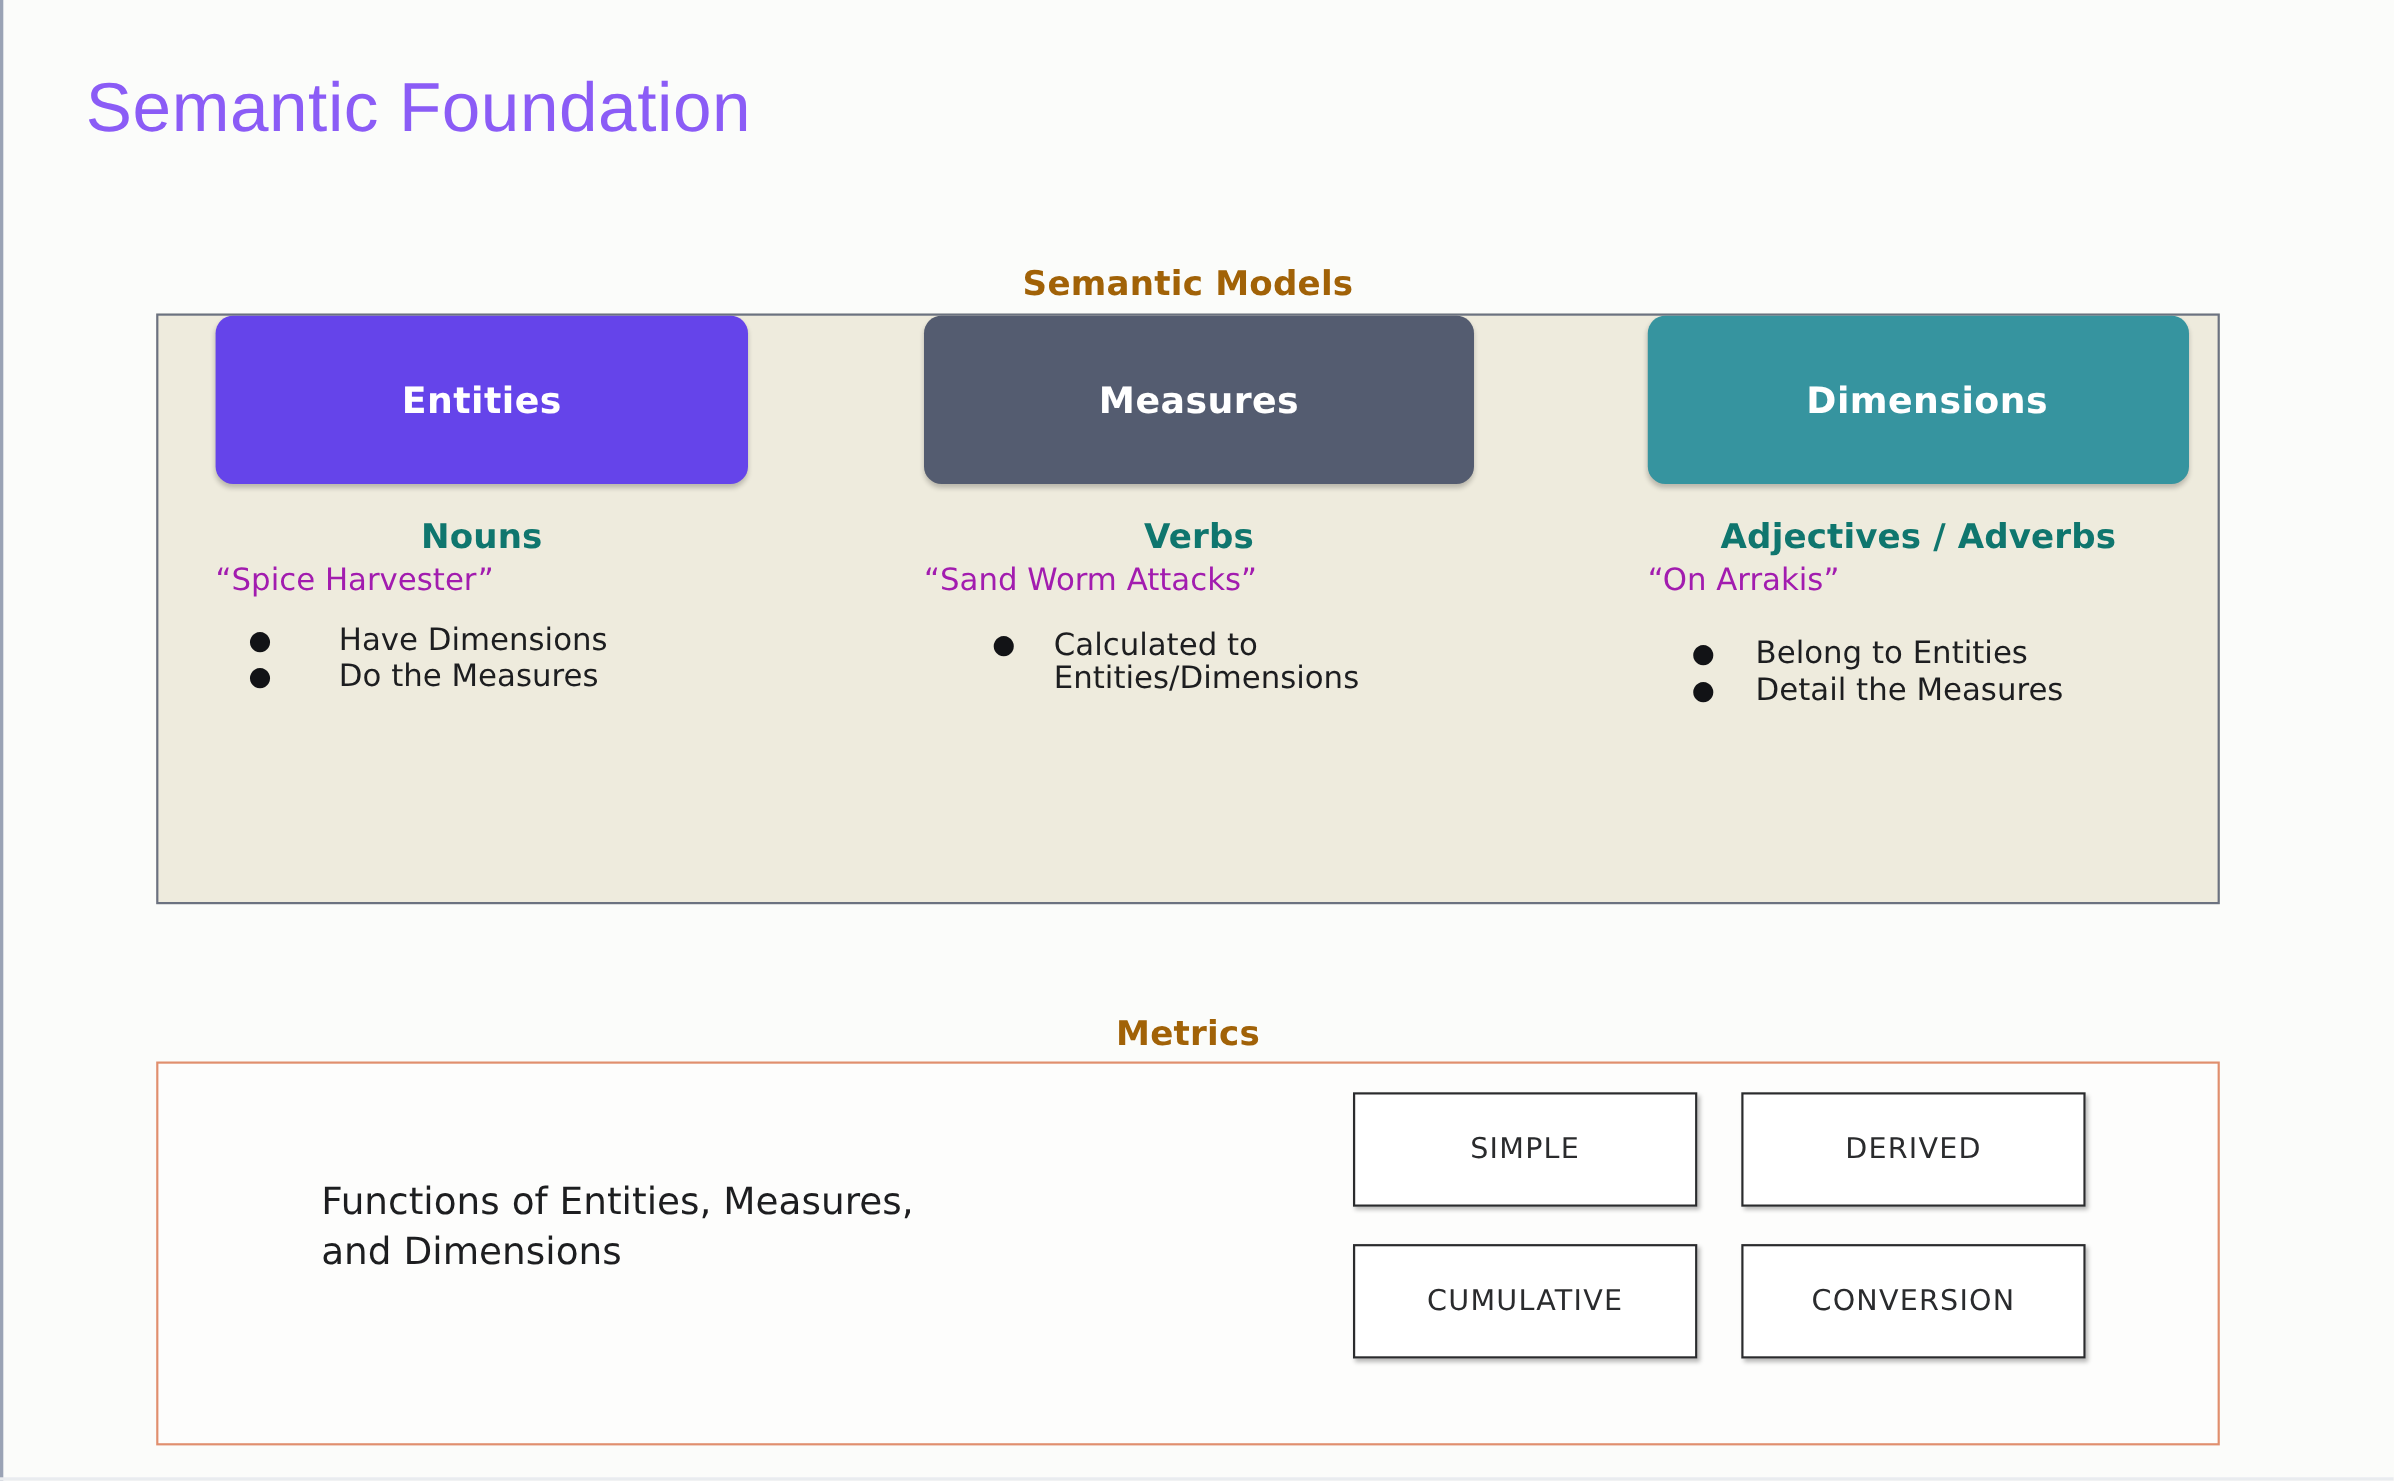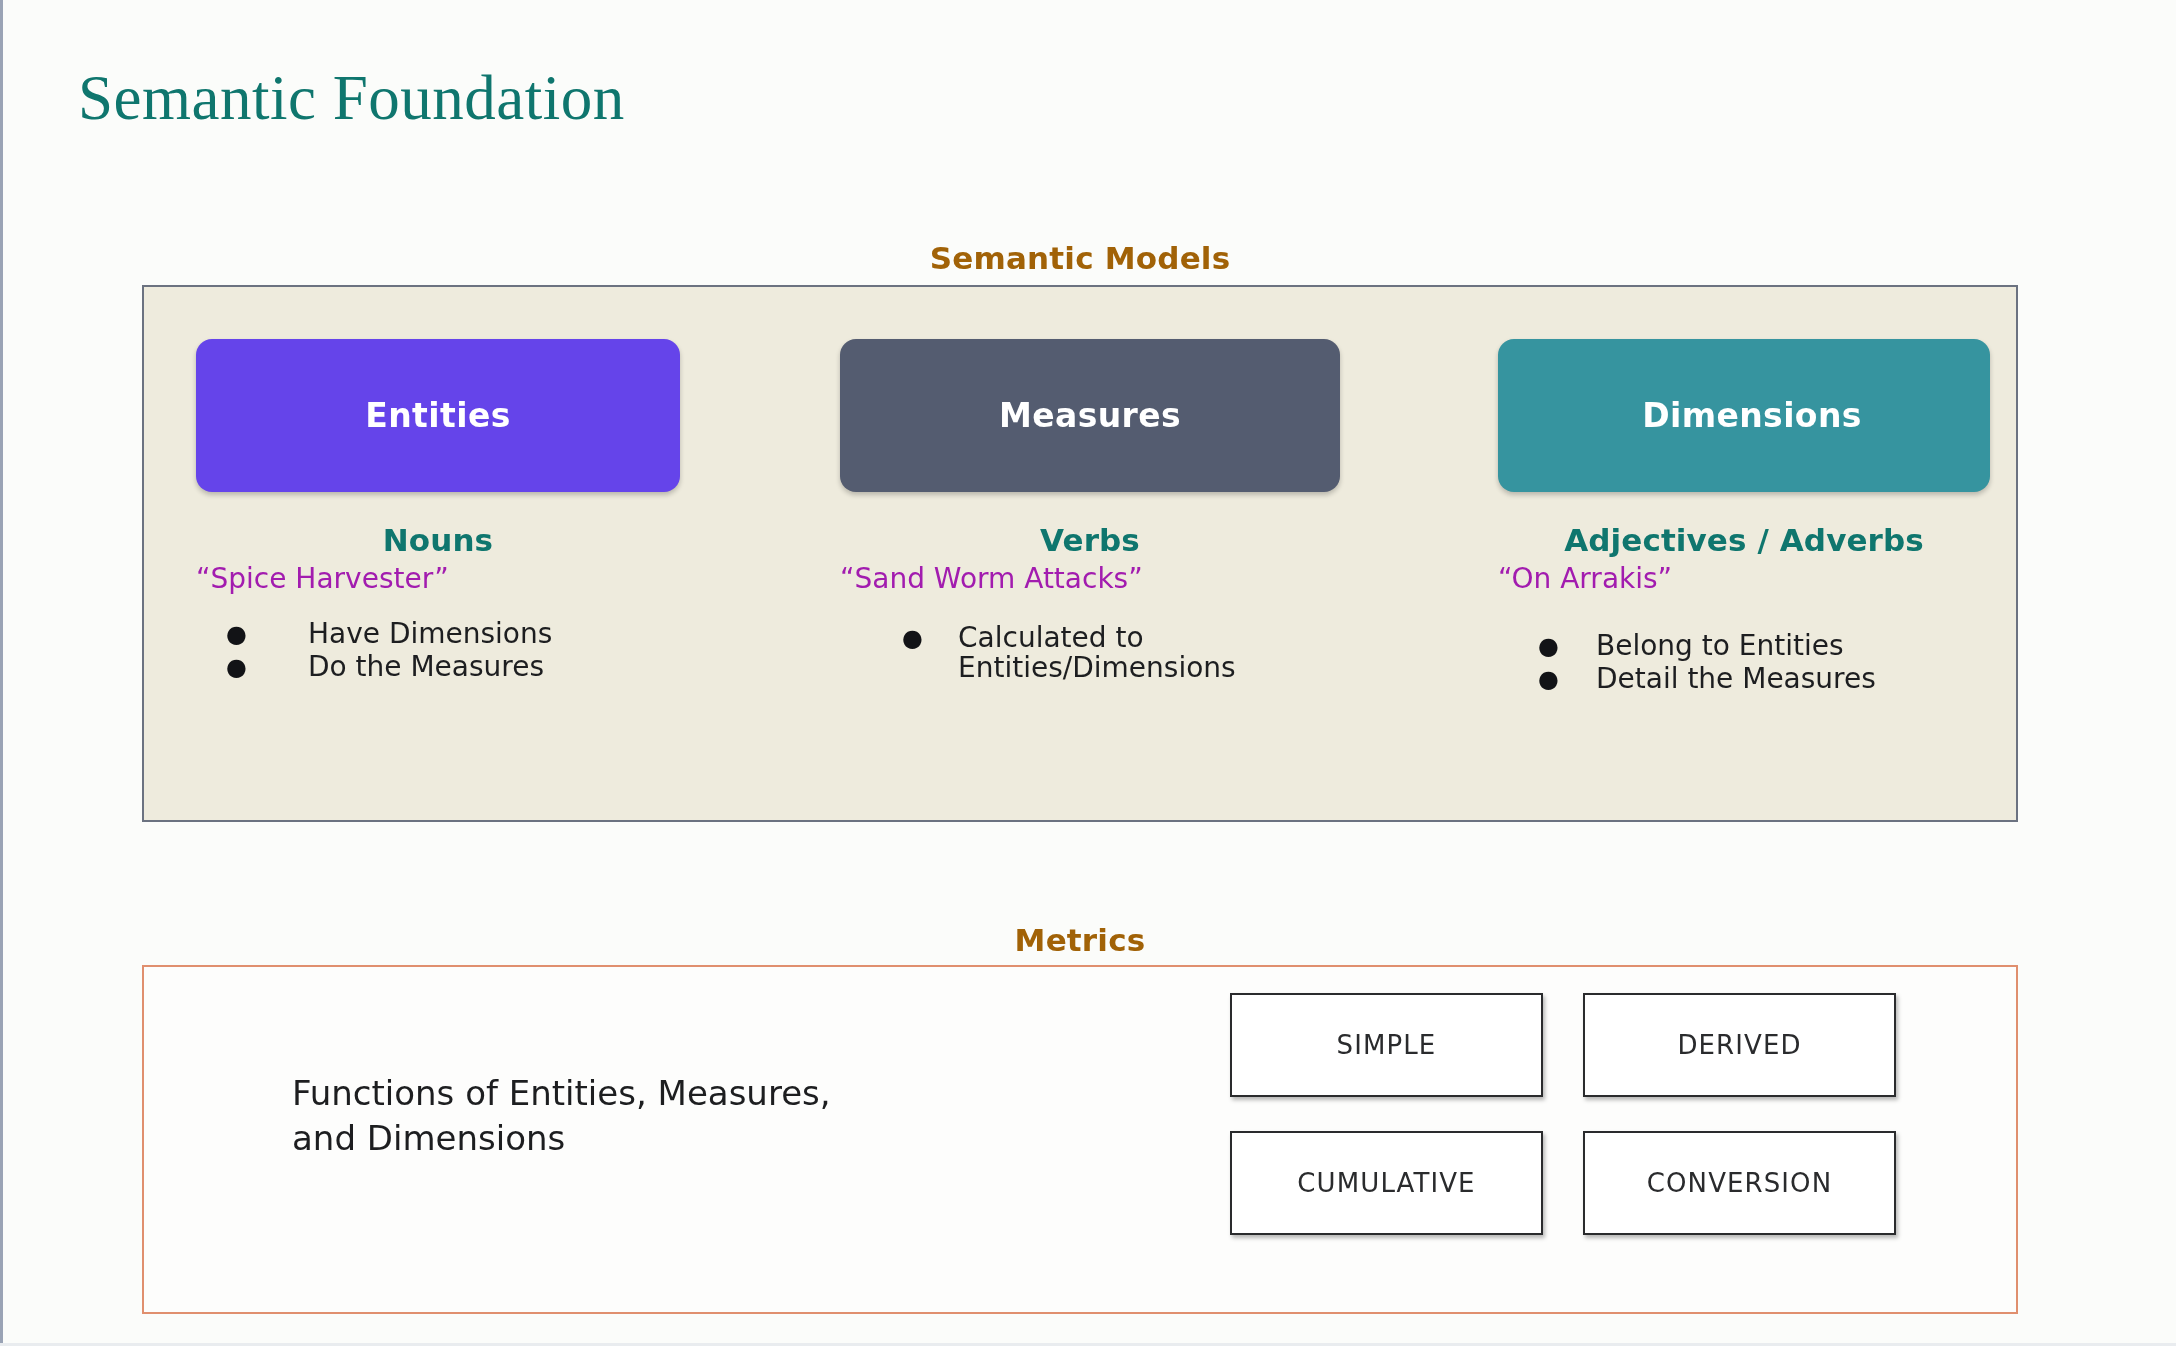--- a/index.html
+++ b/index.html
@@ -32,25 +32,25 @@
     position: absolute;
     left: 0; bottom: 0;
     width: 100%; height: 3px;
     background: #e9ecef;
   }
 
   .page-title {
     position: absolute;
     left: 78px;
     top: 62px;
-    font-family: Liberation Serif, serif;
+    font-family: Liberation Sans, sans-serif;
     font-size: 63px;
     font-weight: 300;
     letter-spacing: 0.5px;
-    color: #0f766e;
+    color: #8b5cf6;
     white-space: nowrap;
   }
 
   
   .section-label {
     position: absolute;
     font-size: 31px;
     font-weight: bold;
     color: #a16207;
     text-align: center;
@@ -87,21 +87,20 @@
   #col-entities   { left: 52px;   width: 484px; }
   #col-measures   { left: 696px;  width: 500px; }
   #col-dimensions { left: 1354px; width: 492px; }
 
   .model-card {
     height: 153px;
     border-radius: 16px;
     display: flex;
     align-items: center;
     justify-content: center;
-    margin-top: 52px;
     box-shadow: 0 3px 5px rgba(0,0,0,0.22);
   }
   .model-card-label {
     color: #ffffff;
     font-size: 33px;
     font-weight: bold;
     letter-spacing: 0.4px;
   }
   #card-entities   { background: #6544ea; }
   #card-measures   { background: #545c70; }

